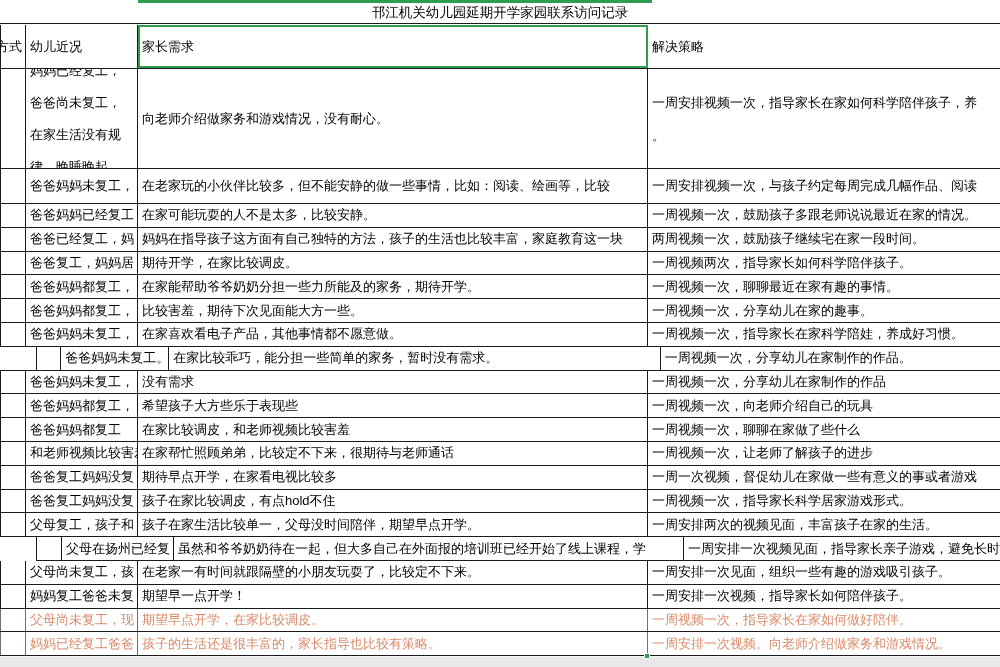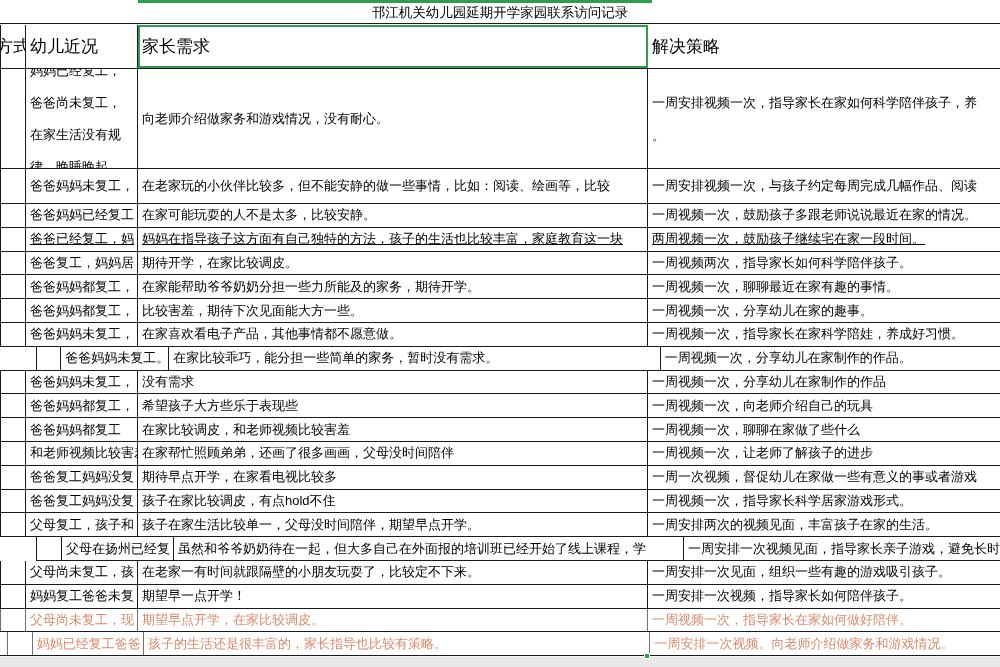--- a/index.html
+++ b/index.html
@@ -21,21 +21,21 @@
           display:flex; align-items:center; padding:0 0 0 4px; }
   .col-a { width:26px;  border-left:1px solid #1a1a1a; border-right:1px solid #1a1a1a; }
   .col-b { width:112px; border-right:1px solid #1a1a1a; }
   .col-c { width:510px; border-right:1px solid #1a1a1a; }
   .col-d { width:352px; }
 
   .multi { white-space:pre-line; align-items:center; line-height:32px; }
   .multi-d { white-space:pre-line; line-height:33px; }
 
   #hdr-row { height:44px; }
-  #hdr-row .cell { font-size:17px; }
+  #hdr-row .cell { font-size:13px; }
   #hdr-a-text { margin-left:-9px; }
 
   
   .selected { outline:2px solid #2E9E4D; outline-offset:-2px; }
   #fill-handle { position:absolute; left:644px; bottom:-3px; width:6px; height:6px;
                  background:#2E9E4D; border:1px solid #fff; z-index:5; }
 
   .fade .cell { color:#c2410c; opacity:0.62; }
 
   
@@ -84,21 +84,21 @@
     <div class="cell col-b">爸爸妈妈未复工，</div>
     <div class="cell col-c">在老家玩的小伙伴比较多，但不能安静的做一些事情，比如：阅读、绘画等，比较</div>
     <div class="cell col-d">一周安排视频一次，与孩子约定每周完成几幅作品、阅读</div>
   </div>
         <div class="row" style="height: 23.8px;">
     <div class="cell col-a"></div>
     <div class="cell col-b">爸爸妈妈已经复工</div>
     <div class="cell col-c">在家可能玩耍的人不是太多，比较安静。</div>
     <div class="cell col-d">一周视频一次，鼓励孩子多跟老师说说最近在家的情况。</div>
   </div>
-        <div class="row" style="height: 23.8px; text-decoration: underline;">
+        <div class="row" style="height: 23.8px;">
     <div class="cell col-a"></div>
     <div class="cell col-b">爸爸已经复工，妈</div>
     <div class="cell col-c">妈妈在指导孩子这方面有自己独特的方法，孩子的生活也比较丰富，家庭教育这一块</div>
     <div class="cell col-d">两周视频一次，鼓励孩子继续宅在家一段时间。</div>
   </div>
         <div class="row" style="height: 23.8px;">
     <div class="cell col-a"></div>
     <div class="cell col-b">爸爸复工，妈妈居</div>
     <div class="cell col-c">期待开学，在家比较调皮。</div>
     <div class="cell col-d">一周视频两次，指导家长如何科学陪伴孩子。</div>
@@ -141,21 +141,21 @@
   </div>
         <div class="row" style="height: 23.8px; text-align: right;">
     <div class="cell col-a"></div>
     <div class="cell col-b">爸爸妈妈都复工</div>
     <div class="cell col-c">在家比较调皮，和老师视频比较害羞</div>
     <div class="cell col-d">一周视频一次，聊聊在家做了些什么</div>
   </div>
         <div class="row" style="height: 23.8px;">
     <div class="cell col-a"></div>
     <div class="cell col-b">和老师视频比较害羞</div>
-    <div class="cell col-c">在家帮忙照顾弟弟，还画了很多画画，父母没时间陪伴</div>
+    <div class="cell col-c">在家帮忙照顾弟弟，比较定不下来，很期待与老师通话</div>
     <div class="cell col-d">一周视频一次，让老师了解孩子的进步</div>
   </div>
         <div class="row" style="height: 23.8px;">
     <div class="cell col-a"></div>
     <div class="cell col-b">爸爸复工妈妈没复</div>
     <div class="cell col-c">期待早点开学，在家看电视比较多</div>
     <div class="cell col-d">一周一次视频，督促幼儿在家做一些有意义的事或者游戏</div>
   </div>
         <div class="row" style="height: 23.8px;">
     <div class="cell col-a"></div>
@@ -186,21 +186,21 @@
     <div class="cell col-b">妈妈复工爸爸未复</div>
     <div class="cell col-c">期望早一点开学！</div>
     <div class="cell col-d">一周安排一次视频，指导家长如何陪伴孩子。</div>
   </div>
         <div class="row fade" style="height: 23.8px;">
     <div class="cell col-a"></div>
     <div class="cell col-b">父母尚未复工，现</div>
     <div class="cell col-c">期望早点开学，在家比较调皮。</div>
     <div class="cell col-d">一周视频一次，指导家长在家如何做好陪伴。</div>
   </div>
-        <div class="row fade" style="height: 23.8px; padding-left: 7px;">
+        <div class="row fade" style="height: 23.8px;">
     <div class="cell col-a"></div>
     <div class="cell col-b">妈妈已经复工爸爸</div>
     <div class="cell col-c">孩子的生活还是很丰富的，家长指导也比较有策略。</div>
     <div class="cell col-d">一周安排一次视频。向老师介绍做家务和游戏情况。</div>
   </div>
       </div>
     <div id="fill-handle"></div>
   </div>
 
   <div id="bottom-strip">

